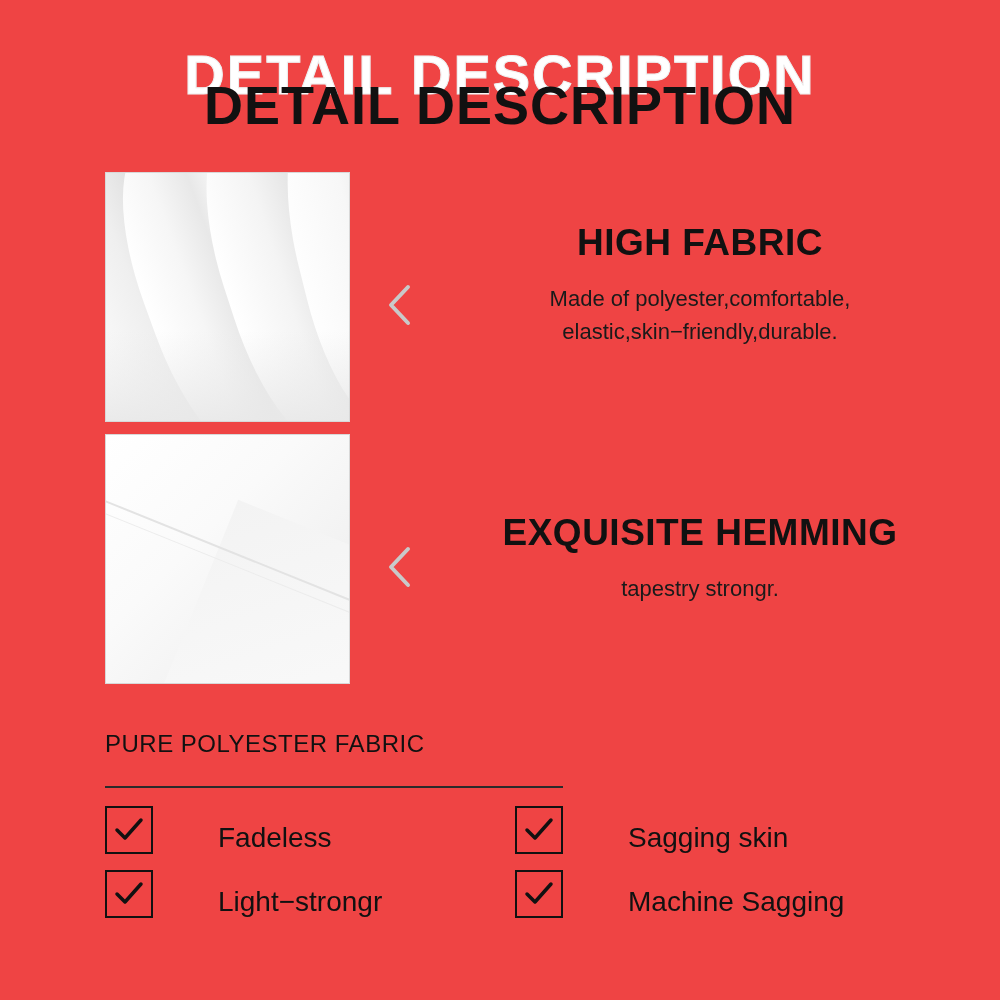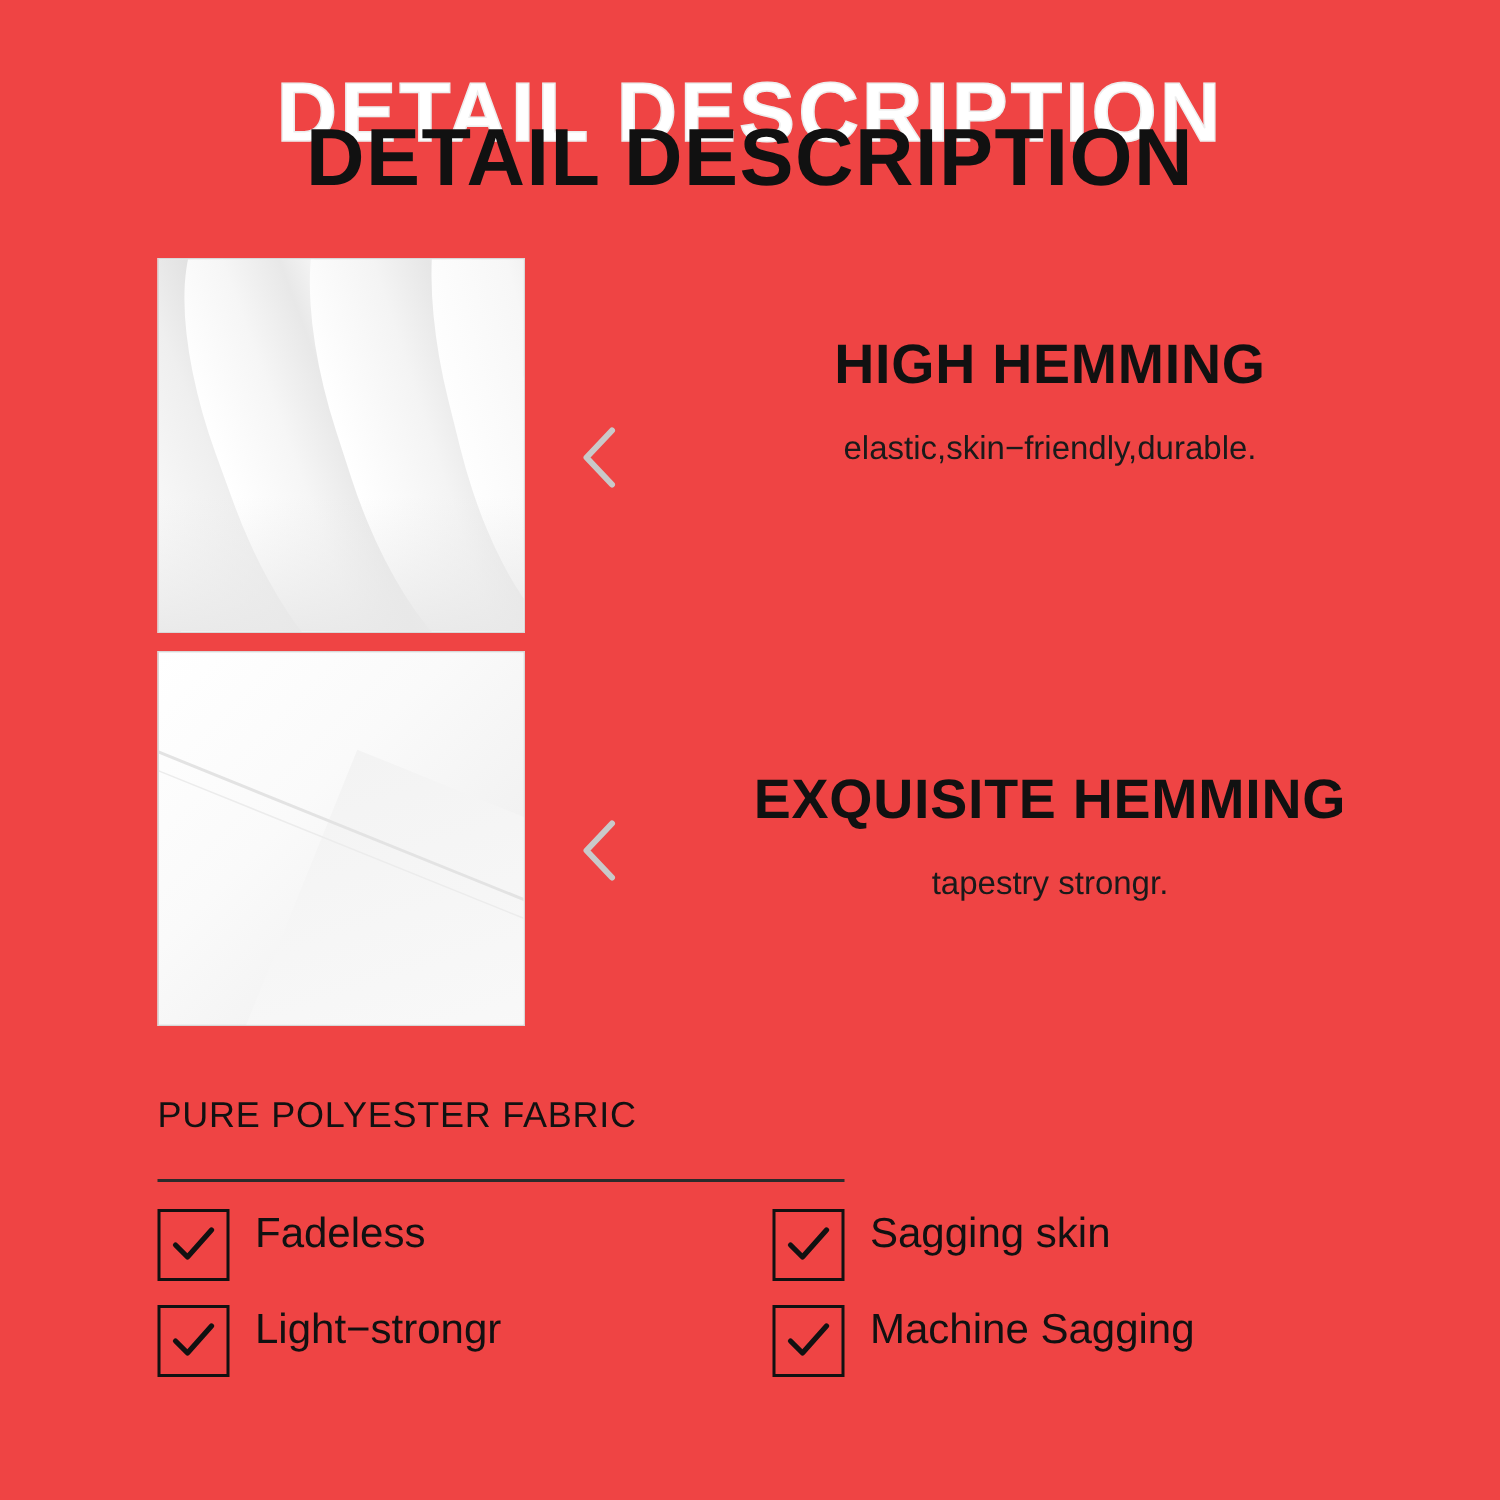--- a/index.html
+++ b/index.html
@@ -211,21 +211,22 @@
     left: 105px;
     top: 76px;
     width: 790px;
   }
   .check-row {
     display: flex;
     margin-bottom: 16px;
   }
   .check-item {
     display: flex;
-    align-items: flex-start;
+    align-items: flex-end;
+    gap: 48px;
   }
   .check-item.col-1 { width: 410px; }
   .check-box {
     width: 44px;
     height: 44px;
     border: 2px solid #111111;
     display: flex;
     align-items: center;
     justify-content: center;
     flex: 0 0 auto;
@@ -258,22 +259,23 @@
         <div class="fold f1d"></div>
         <div class="f1-shadow"></div>
       </div>
     </div>
     <div class="arrow">
       <svg width="26" height="42" viewBox="0 0 26 42" aria-hidden="true">
         <polyline points="22,3 5,21 22,39" fill="none" stroke="#c9c9c9" stroke-width="4" stroke-linecap="round" stroke-linejoin="round"></polyline>
       </svg>
     </div>
     <div class="feature-text">
-      <div class="feature-title">HIGH HEMMING</div>
+      <div class="feature-title">HIGH FABRIC</div>
       <div class="feature-desc">
+        <div>Made of polyester,comfortable,</div>
         <div>elastic,skin−friendly,durable.</div>
       </div>
     </div>
   </div>
 
   <div class="feature" id="feature-2">
     <div class="photo">
       <div class="photo-inner">
         <div class="hem-bg"></div>
         <div class="hem-corner"></div>

